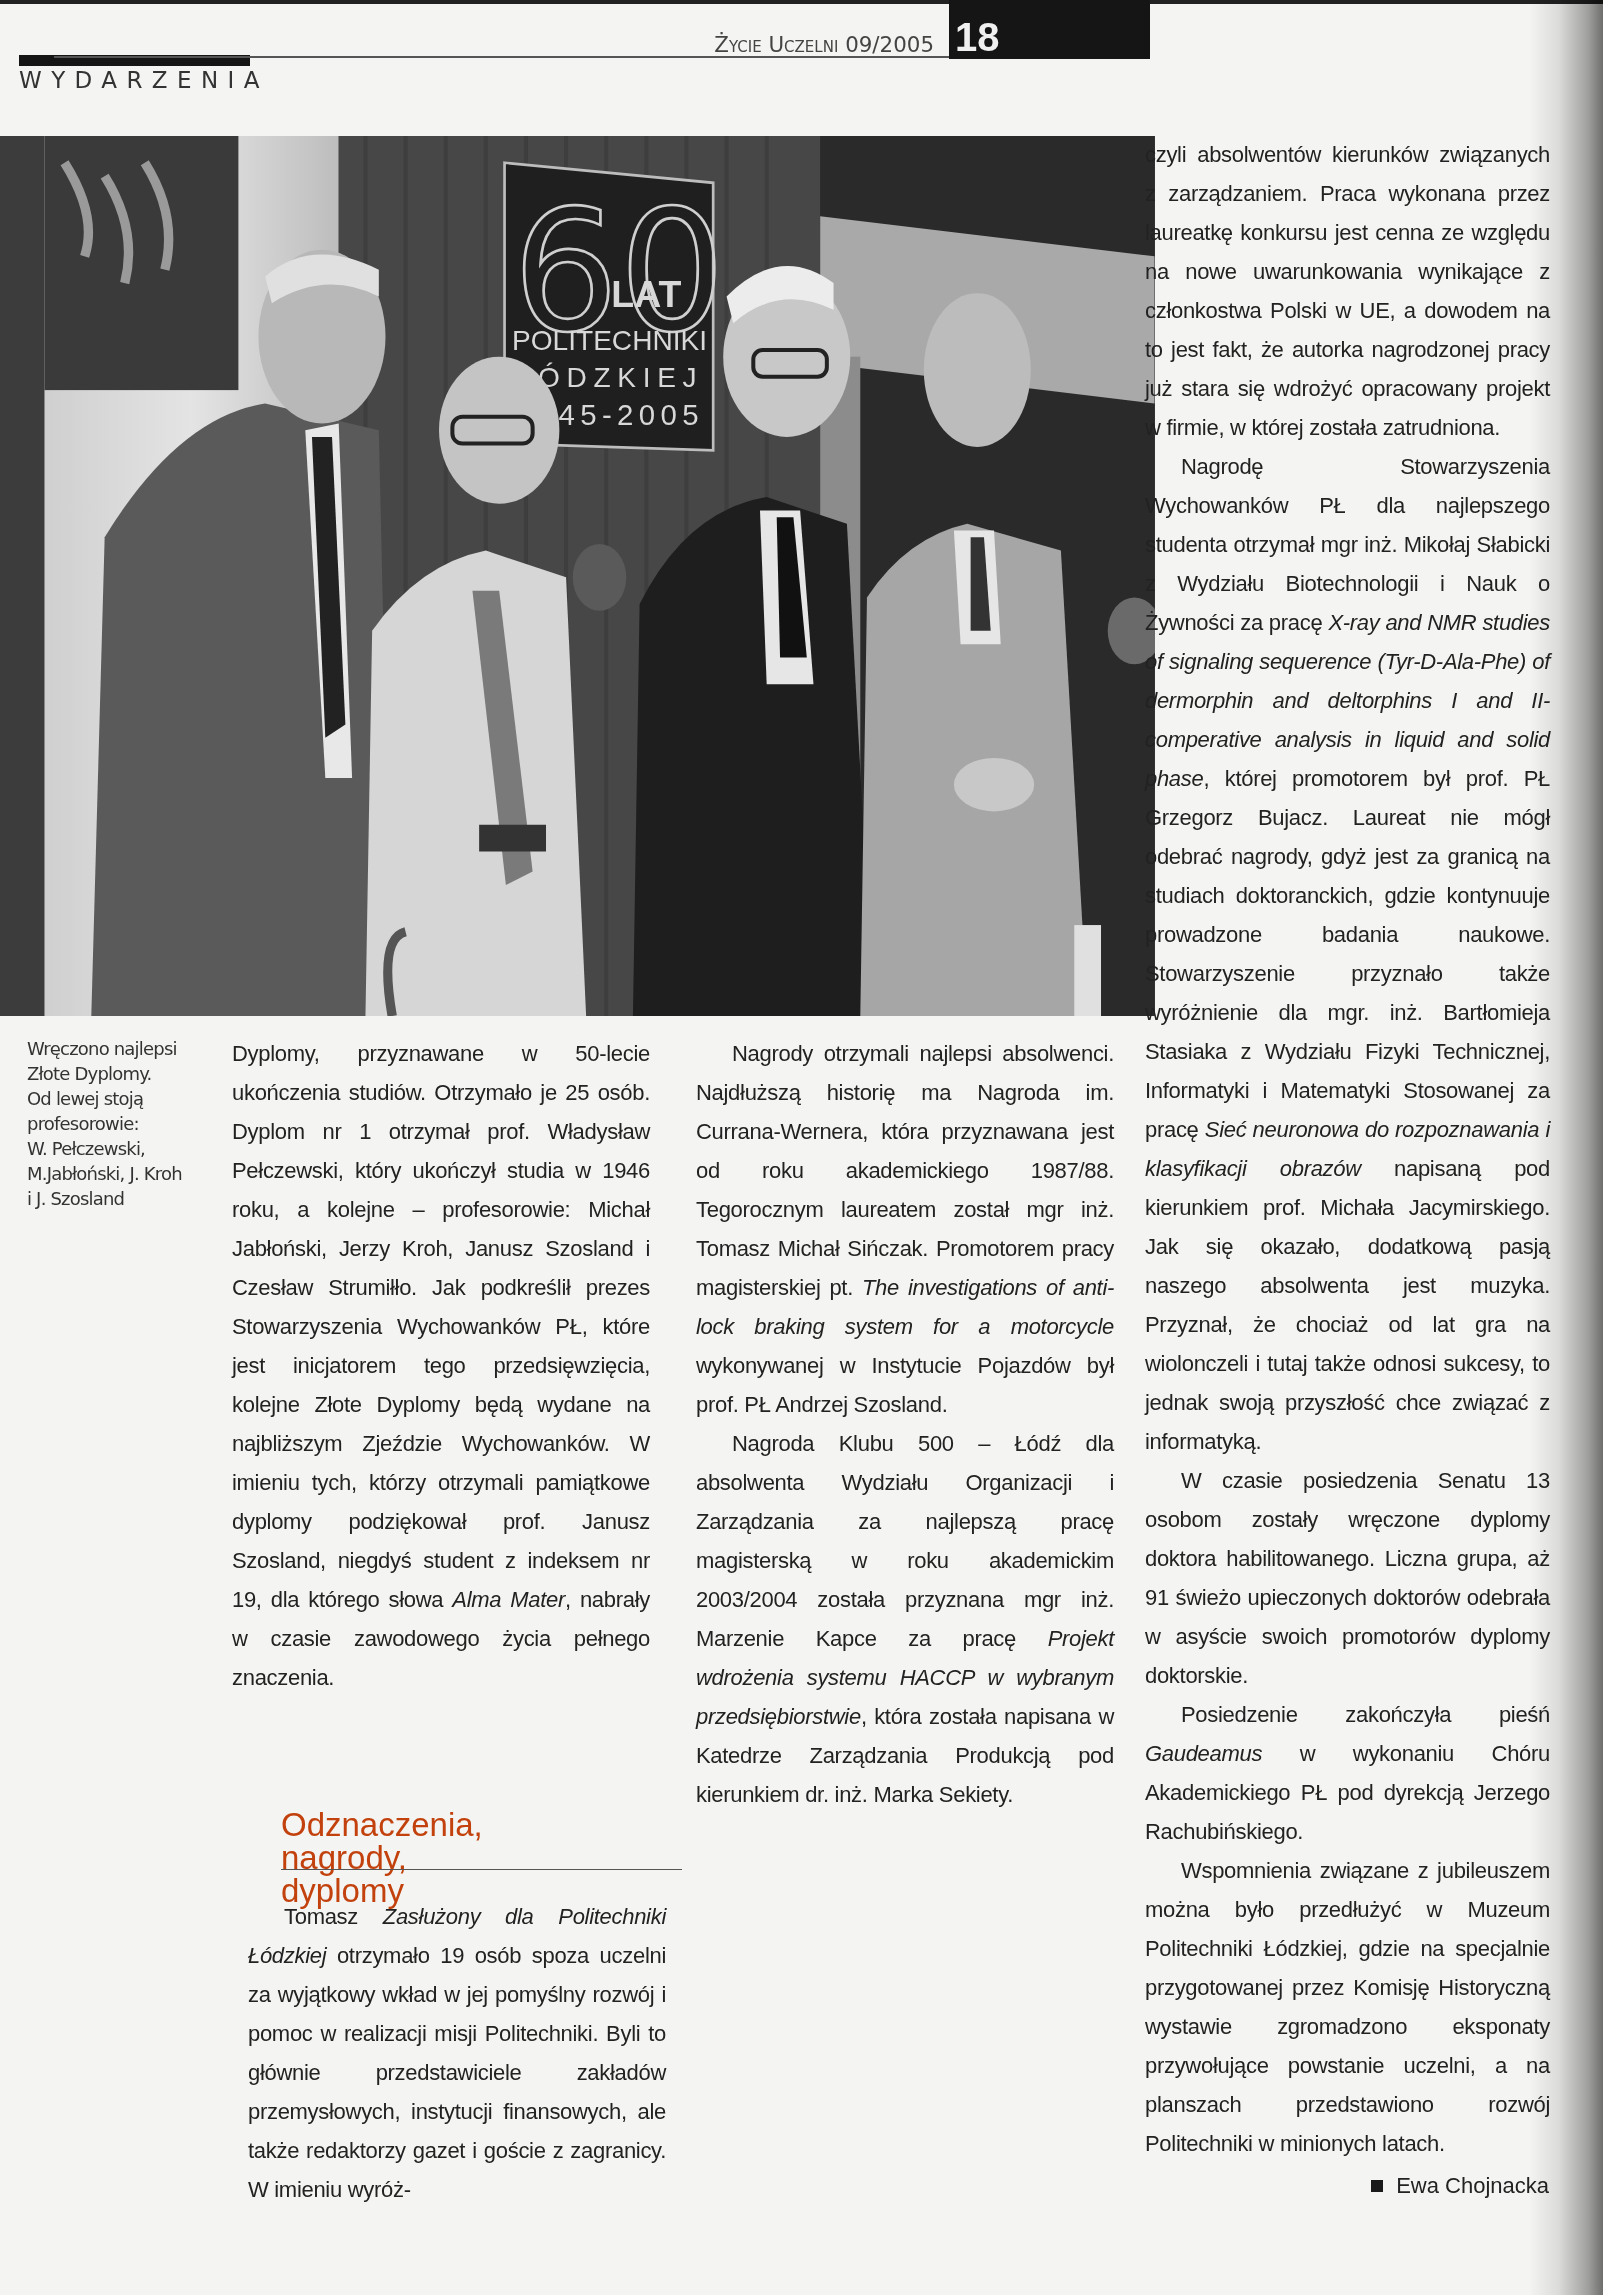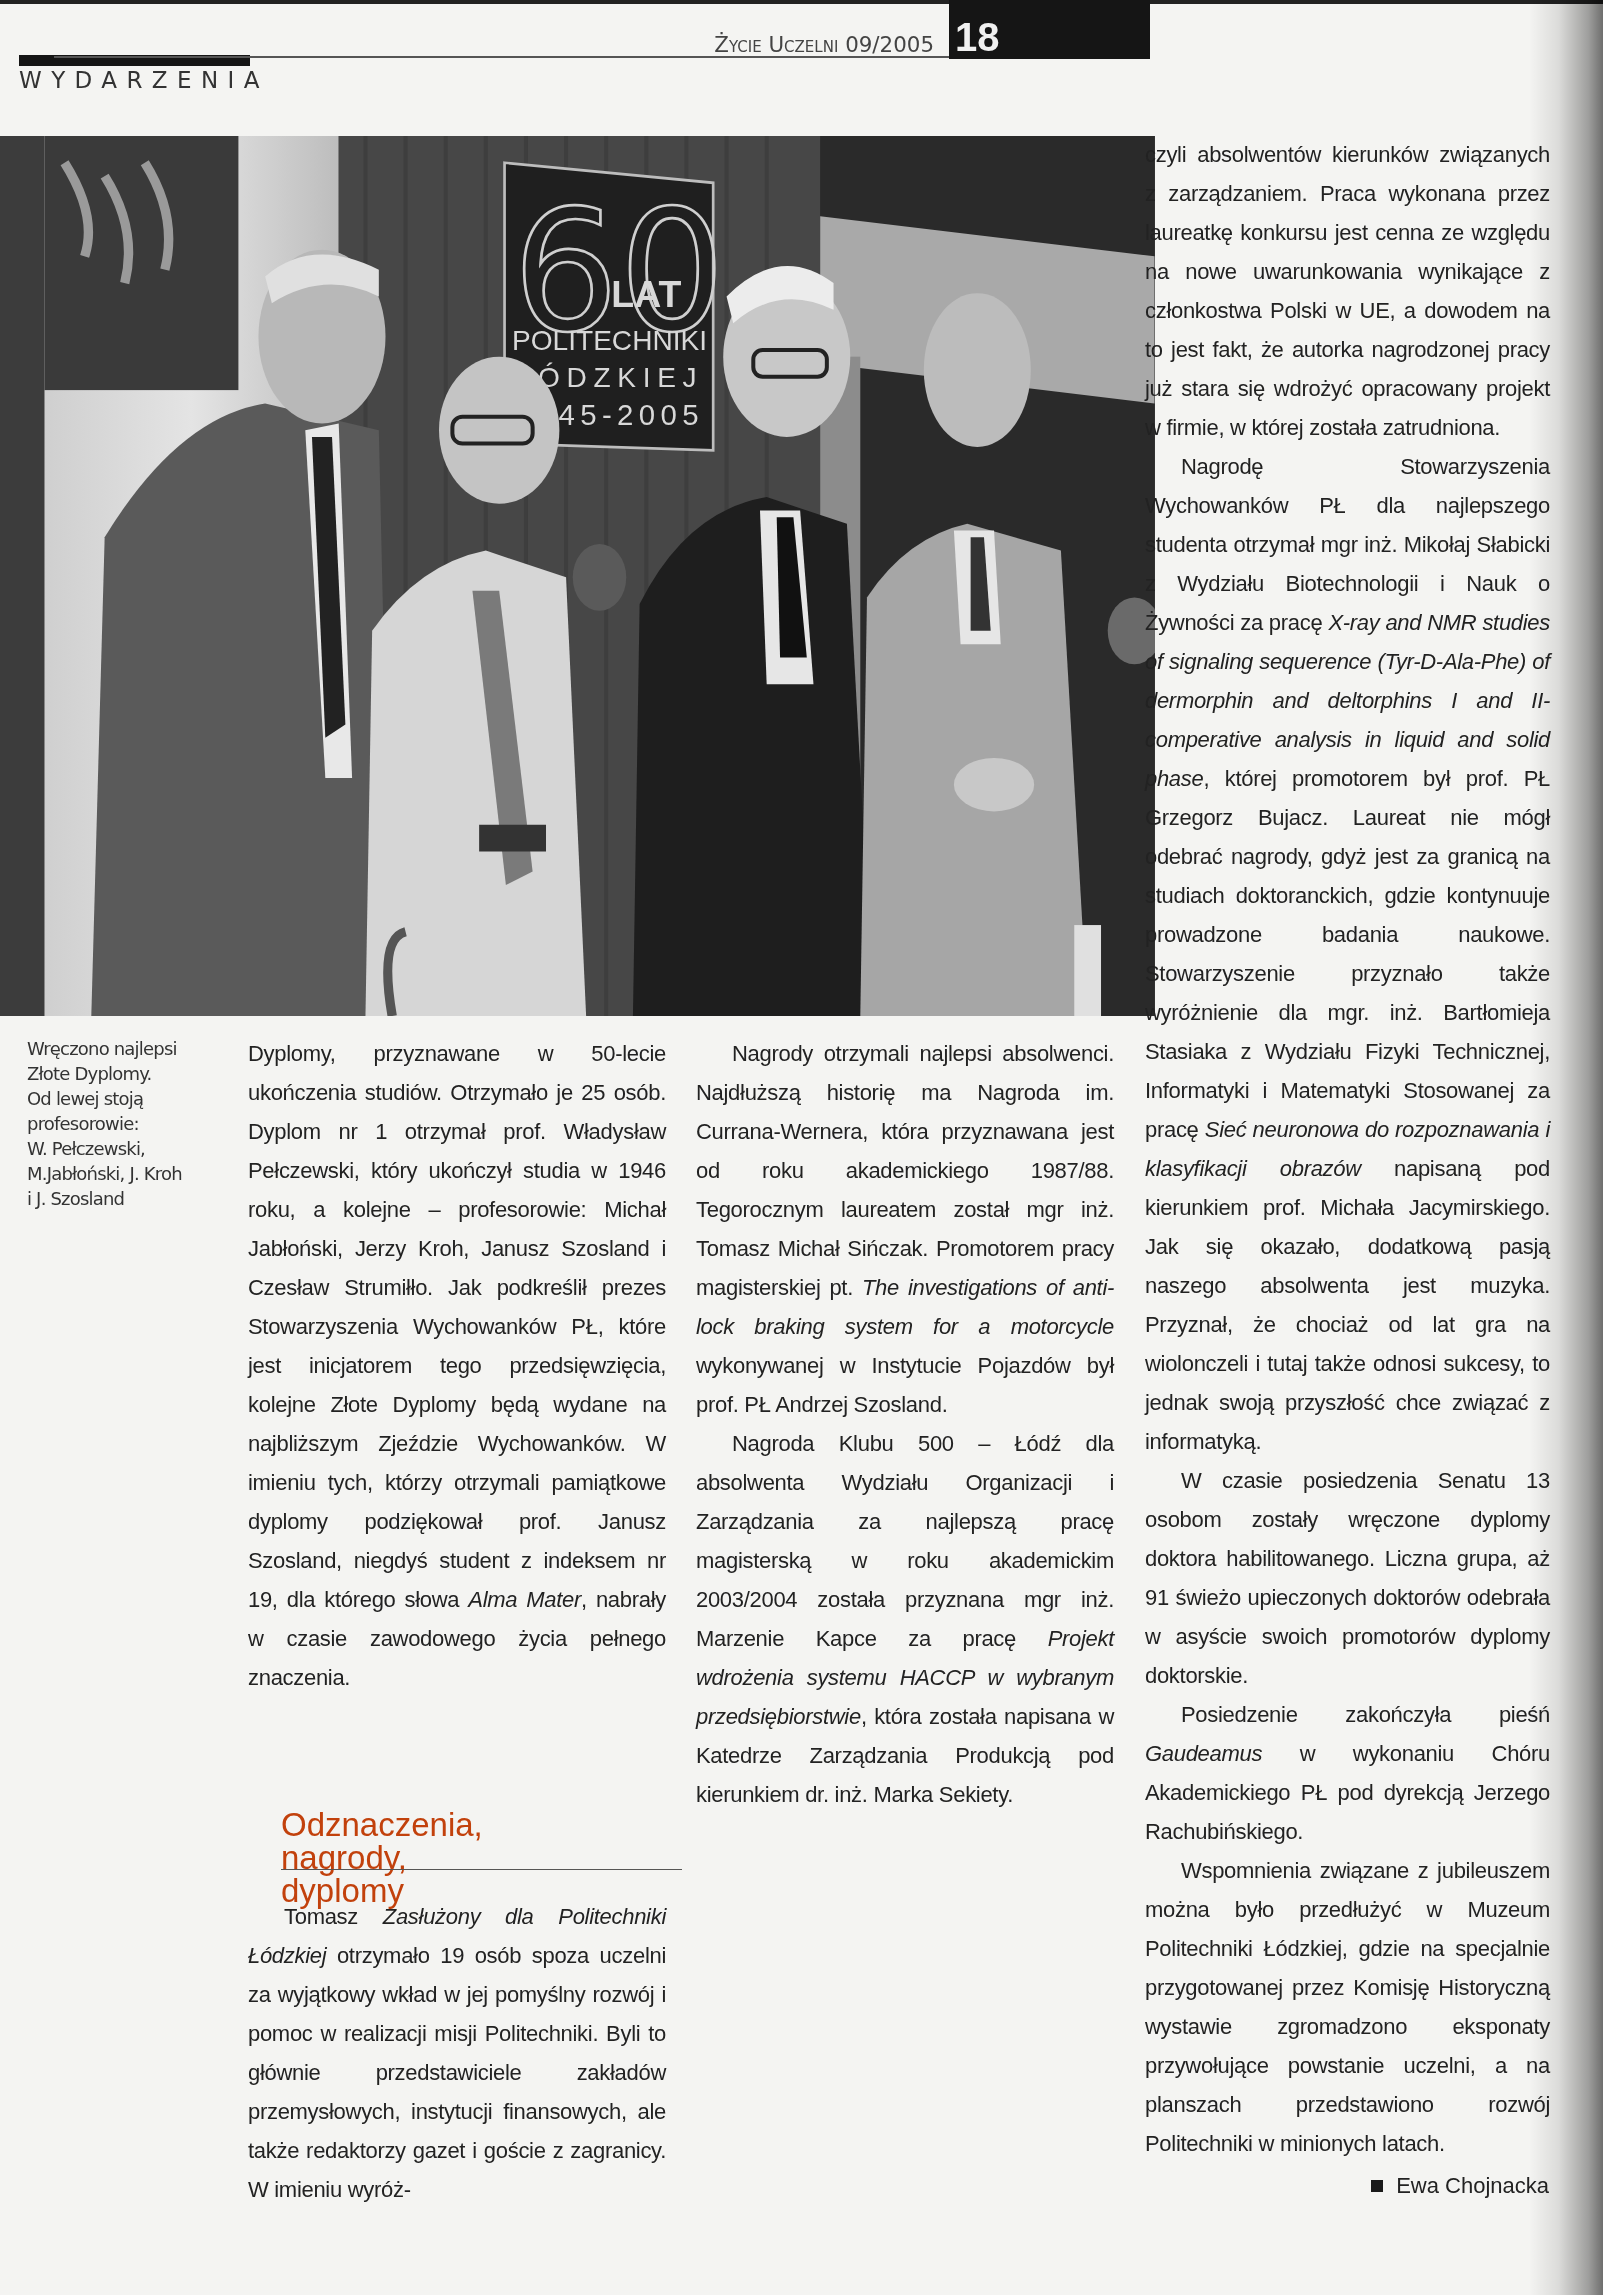--- a/index.html
+++ b/index.html
@@ -178,21 +178,21 @@
 <div class="caption">
   <div>Wręczono najlepsi</div>
   <div>Złote Dyplomy.</div>
   <div>Od lewej stoją</div>
   <div>profesorowie:</div>
   <div>W. Pełczewski,</div>
   <div>M.Jabłoński, J. Kroh</div>
   <div>i J. Szosland</div>
 </div>
 
-<div class="col" style="left:248px; top:1034px; width:418px;">
+<div class="col" style="left:232px; top:1034px; width:418px;">
   <p><span>Dyplomy, przyznawane w 50-lecie ukończenia studiów. Otrzymało je 25 osób. Dyplom nr 1 otrzymał prof. Władysław Pełczewski, który ukończył studia w 1946 roku, a kolejne – profesorowie: Michał Jabłoński, Jerzy Kroh, Janusz Szosland i Czesław Strumiłło. Jak podkreślił prezes Stowarzyszenia Wychowanków PŁ, które jest inicjatorem tego przedsięwzięcia, kolejne Złote Dyplomy będą wydane na najbliższym Zjeździe Wychowanków. W imieniu tych, którzy otrzymali pamiątkowe dyplomy podziękował prof. Janusz Szosland, niegdyś student z indeksem nr 19, dla którego słowa </span><em>Alma Mater</em><span>, nabrały w czasie zawodowego życia pełnego znaczenia.</span></p>
 </div>
 
 <div class="heading">
   <div>Odznaczenia,</div>
   <div>nagrody,</div>
   <div>dyplomy</div>
 </div>
 <div class="heading-rule"></div>
 

